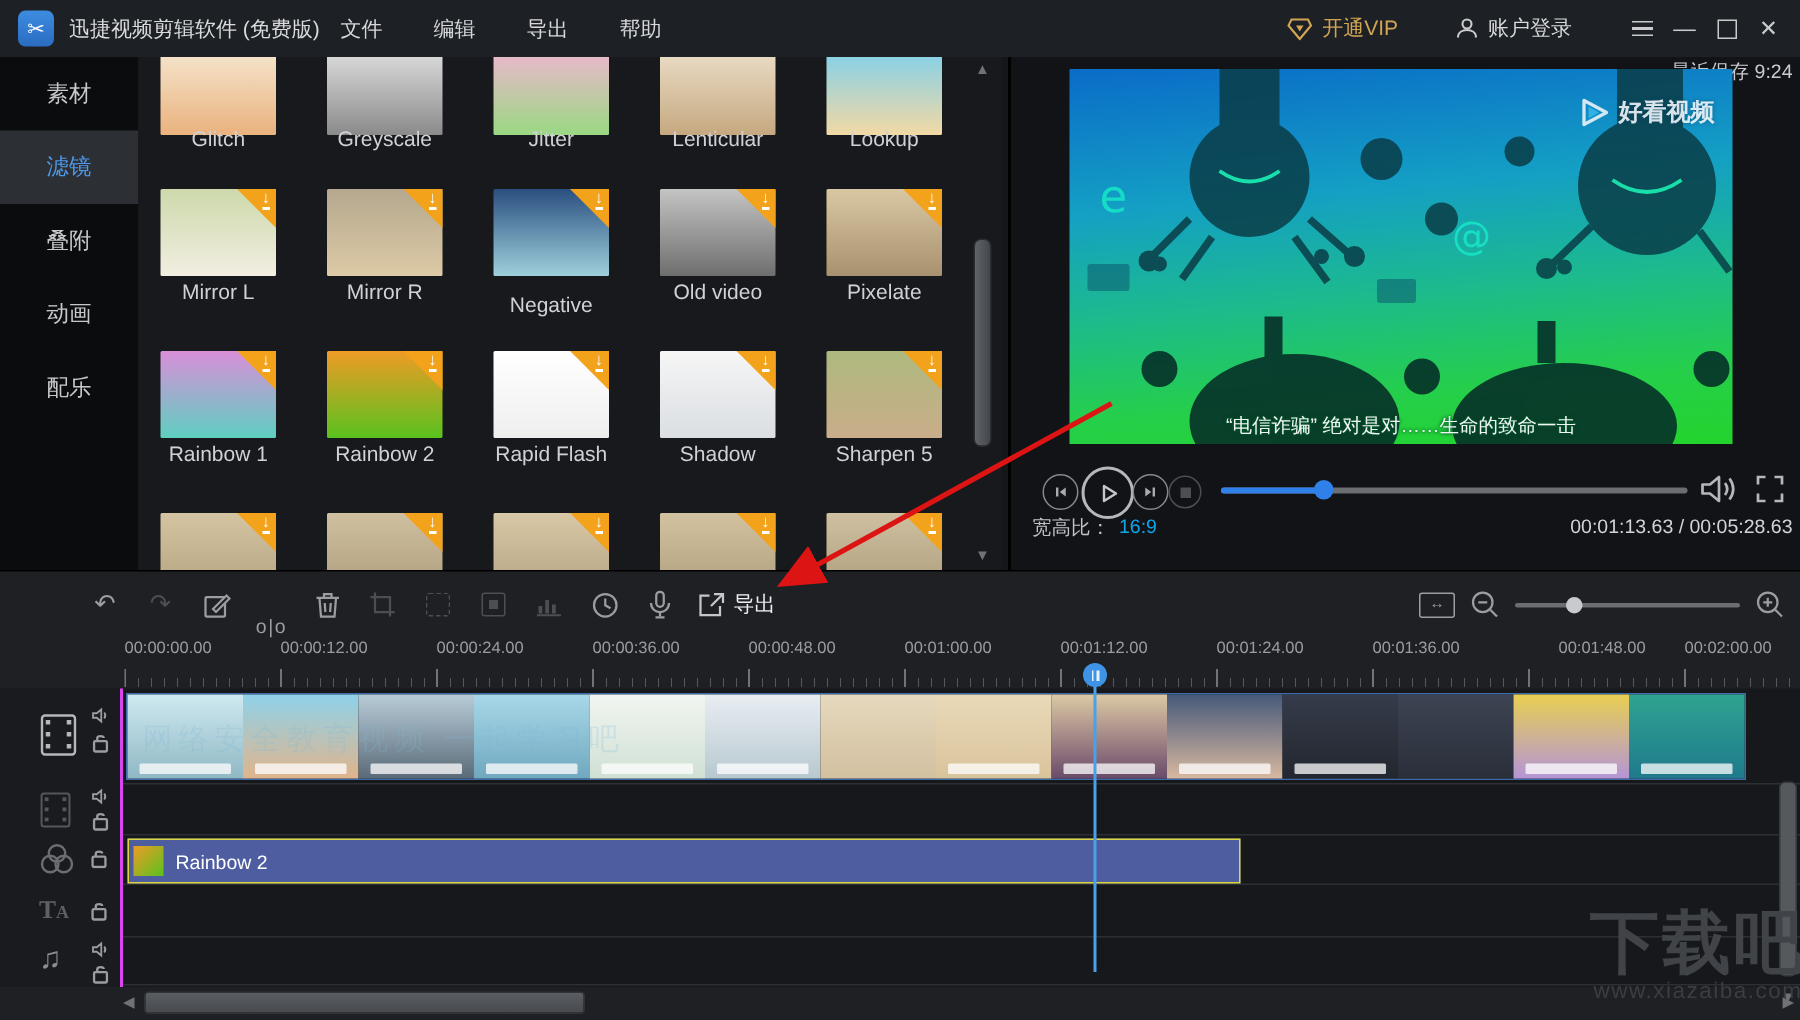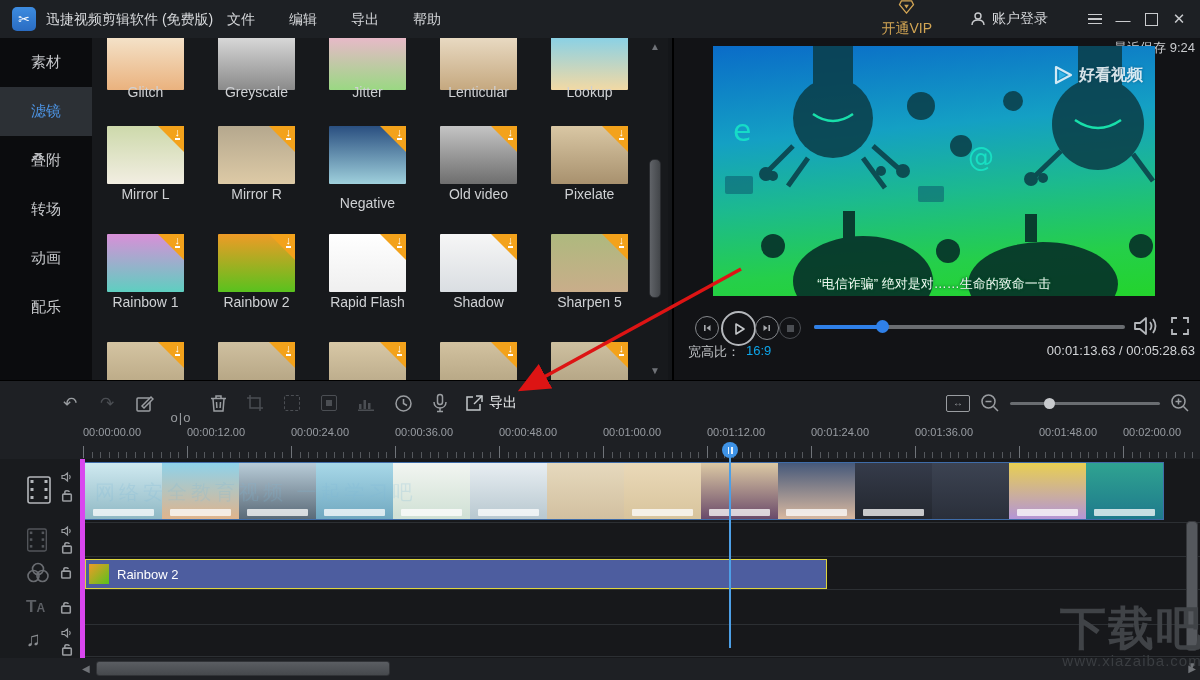--- a/index.html
+++ b/index.html
@@ -9,21 +9,21 @@
   .abs{position:absolute;}
 
   
   #titlebar{position:absolute;left:0;top:0;width:1200px;height:38px;background:#1d2024;}
   #app-logo{position:absolute;left:12px;top:7px;width:24px;height:24px;border-radius:5px;
             background:linear-gradient(180deg,#3d8ce0,#2a6cc2);color:#fff;font-size:14px;
             display:flex;align-items:center;justify-content:center;}
   #app-title{position:absolute;left:46px;top:0;height:34px;line-height:38px;font-size:14px;color:#d8dadd;}
   #menus{position:absolute;left:210px;top:0;height:38px;display:flex;}
   #menus .menu-item{height:38px;line-height:38px;padding:0 17px;font-size:14px;color:#d5d7da;cursor:default;}
-  #vip-btn{position:absolute;right:268px;top:0;height:38px;display:flex;align-items:center;gap:6px;flex-direction:column;}
+  #vip-btn{position:absolute;right:268px;top:0;height:38px;display:flex;align-items:center;gap:6px;}
   #vip-btn span.lbl{color:#d2a554;font-size:14px;}
   #login-btn{position:absolute;right:152px;top:0;height:38px;display:flex;align-items:center;gap:6px;}
   #login-btn span.lbl{color:#d5d7da;font-size:14px;}
   .winbtn{position:absolute;top:0;width:26px;height:38px;display:flex;align-items:center;justify-content:center;color:#c9cbce;font-size:15px;}
   #btn-menu{right:92px;} #btn-min{right:64px;} #btn-max{right:36px;} #btn-close{right:8px;}
   .hamburger{width:14px;}
   .hamburger div{height:1.6px;background:#c9cbce;margin:3px 0;}
   .maxbox{width:11px;height:11px;border:1.5px solid #c9cbce;}
 
   
@@ -73,21 +73,21 @@
 
   #ruler{position:absolute;left:80px;top:42px;width:1120px;height:36px;overflow:hidden;}
   .ruler-label{position:absolute;top:3px;font-size:11px;color:#999da3;white-space:nowrap;}
   #ticks-minor{position:absolute;left:3px;right:0;bottom:1px;height:6px;
      background:repeating-linear-gradient(90deg,#55585d 0,#55585d 1px,transparent 1px,transparent 8.667px);}
   #ticks-major{position:absolute;left:3px;right:0;bottom:1px;height:12px;
      background:repeating-linear-gradient(90deg,#70747a 0,#70747a 1px,transparent 1px,transparent 104px);}
 
   #tracks{position:absolute;left:0;top:78px;width:1200px;height:199px;background:#17181b;}
   .track-row{position:absolute;left:0;width:1200px;border-bottom:1px solid #2c2f33;}
-  #track-headers{position:absolute;left:0;top:0;width:80px;height:199px;background:#191b1e;border-right:5px solid #d946ef;}
+  #track-headers{position:absolute;left:0;top:0;width:80px;height:199px;background:#191b1e;border-right:2px solid #d946ef;font-family:Liberation Serif, serif;}
   .th-main{position:absolute;left:26px;}
   .th-aux{position:absolute;left:60px;display:flex;flex-direction:column;gap:5px;align-items:center;}
 
   #video-strip{position:absolute;left:85px;top:4px;height:56px;display:flex;outline:1px solid #3f6ca8;}
   .vtile{width:77px;height:56px;position:relative;flex:none;}
   .vtile .cap{position:absolute;bottom:3px;left:8px;right:8px;height:7px;background:rgba(255,255,255,.75);border-radius:1px;}
   #strip-overlay-text{position:absolute;left:95px;top:20px;font-size:20px;color:#7db8d8;opacity:.22;letter-spacing:4px;white-space:nowrap;pointer-events:none;}
 
   #filter-clip{position:absolute;left:85px;top:100px;width:740px;height:28px;background:#4d5d9f;border:1px solid #ded63e;
      display:flex;align-items:center;}
@@ -151,21 +151,20 @@
     <div class="winbtn" id="btn-max">
         <div class="maxbox"></div>
       </div>
     <div class="winbtn" id="btn-close">✕</div>
   </div>
 
   <div id="sidebar">
       <div class="side-item">素材</div>
       <div class="side-item active">滤镜</div>
       <div class="side-item">叠附</div>
-      <div class="side-item">转场</div>
       <div class="side-item">动画</div>
       <div class="side-item">配乐</div>
     </div>
 
   <div id="filter-panel">
     <div id="fgrid">
         <div class="fthumb" style="left: 15px; top: -6px; background: linear-gradient(rgb(245, 231, 208), rgb(234, 178, 126));"></div>
         <div class="flabel" style="left: -2px; top: 46px;">Glitch</div>
         <div class="fthumb" style="left: 126px; top: -6px; background: linear-gradient(rgb(224, 224, 224), rgb(138, 138, 138));"></div>
         <div class="flabel" style="left: 109px; top: 46px;">Greyscale</div>

